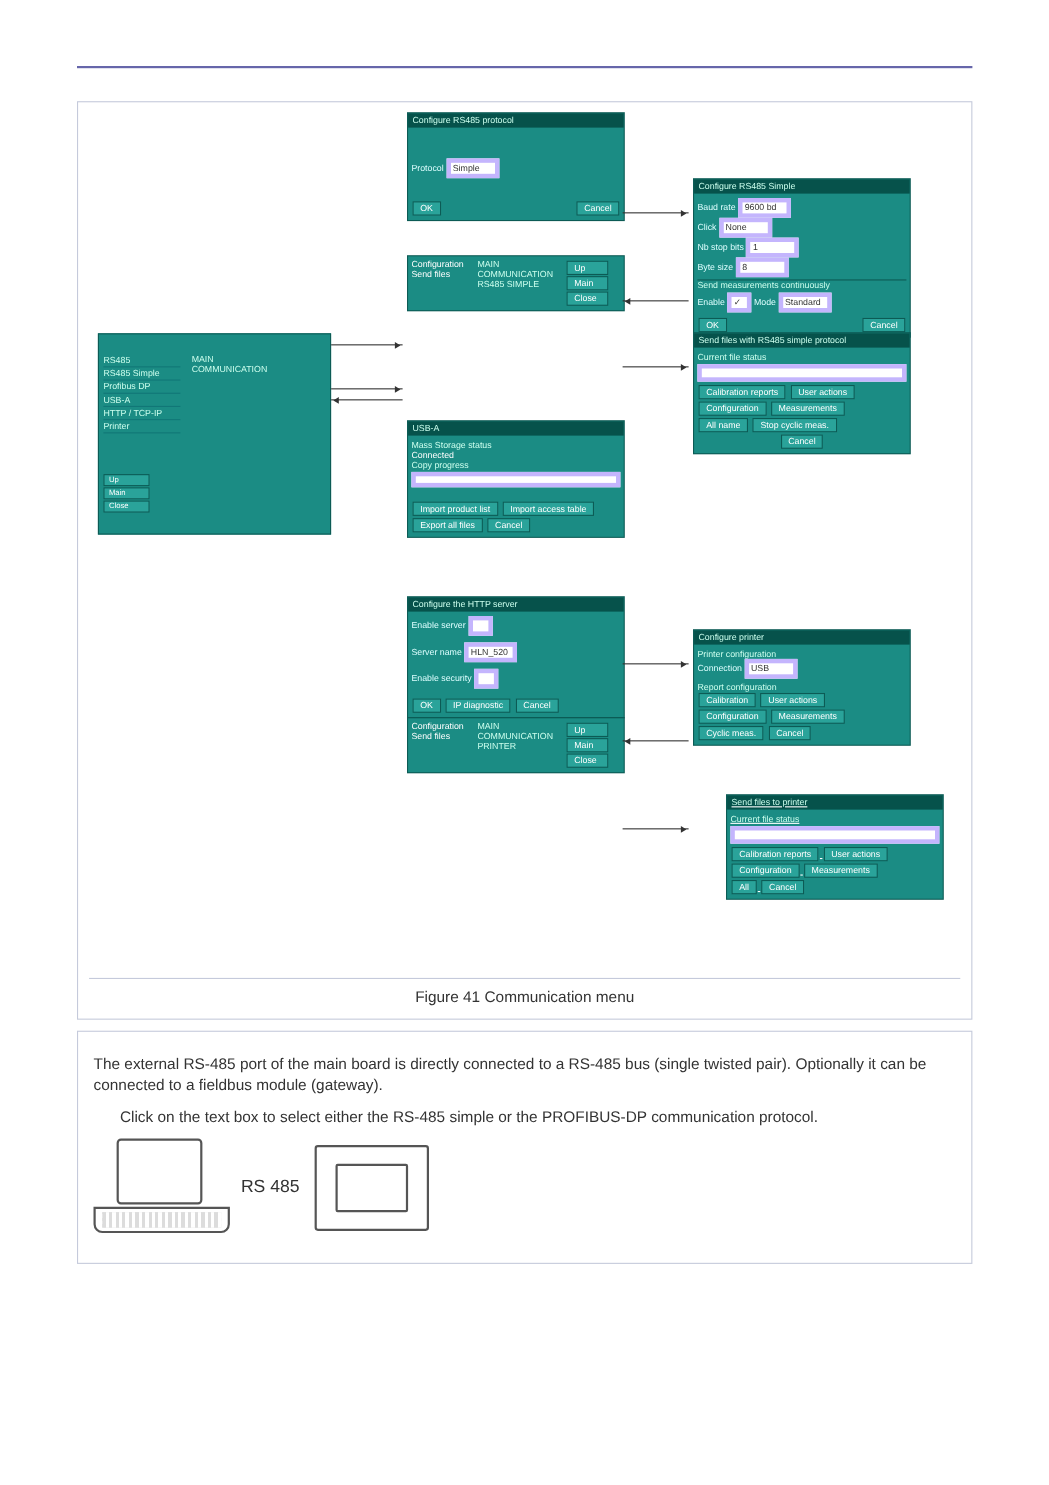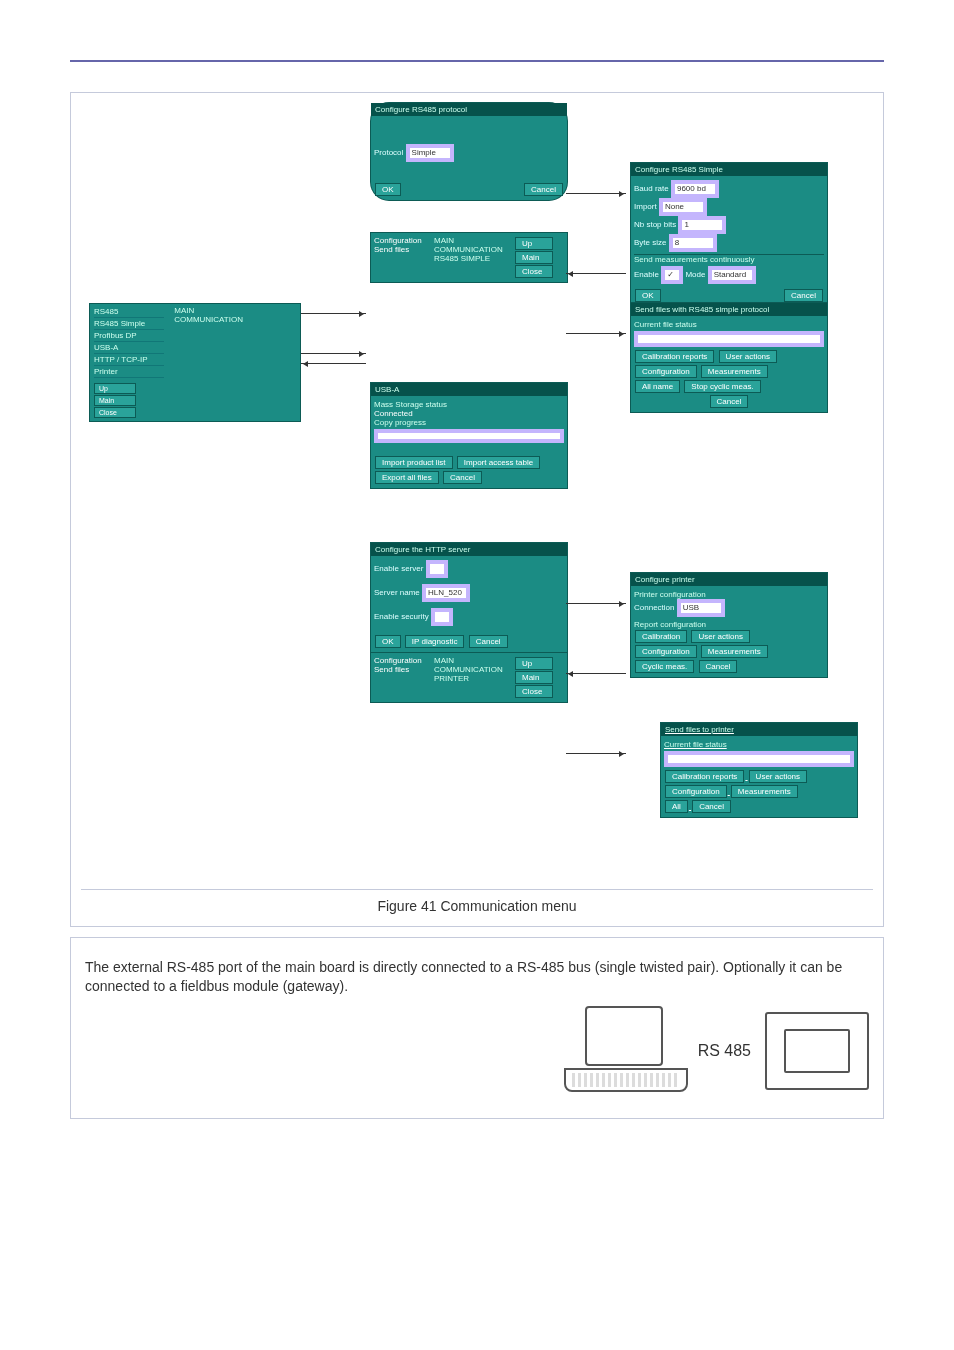--- a/index.html
+++ b/index.html
@@ -97,21 +97,21 @@
   .sidebar {
     position: absolute;
     background: #1b8c84;
     color: #cfe;
     font-size: 8px;
     border: 1px solid #0c5b55;
   }
   .sidebar .col {
     display: inline-block;
     vertical-align: top;
-    padding: 2px 4px;
+    padding: 18px 4px;
   }
   .sidebar .item { padding: 1px 0; border-bottom: 1px solid #177; }
   .sidebar .col.right .btn {
     display: block;
     background: #2aa39a;
     border: 1px solid #0c5b55;
     padding: 1px 4px;
     margin: 1px 0;
     font-size: 7px;
     color: #fff;
@@ -125,21 +125,21 @@
   }
   .desc-panel p {
     font-size: 14px;
     line-height: 1.35;
     margin: 10px 0;
   }
   .desc-panel .indent { margin-left: 24px; }
 
   
   .illus {
-    text-align: right;
+    text-align: left;
     margin-top: 8px;
   }
   .illus-inner {
     display: inline-flex;
     align-items: center;
     gap: 14px;
   }
   .laptop {
     width: 120px;
     height: 90px;
@@ -212,21 +212,21 @@
           <div>MAIN</div>
           <div>COMMUNICATION</div>
         </div>
         <div class="col right" style="width:42px;">
           <div class="btn">Up</div>
           <div class="btn">Main</div>
           <div class="btn">Close</div>
         </div>
       </div>
 
-      <div class="dlg" style="left:290px; top:0px; width:190px;border-radius:18px;">
+      <div class="dlg" style="left:290px; top:0px; width:190px;">
         <div class="title">Configure RS485 protocol</div>
         <div style="height:24px;"></div>
         <label>Protocol</label>
         <span class="field">Simple</span>
         <div style="height:20px;"></div>
         <span class="btn">OK</span>
         <span style="float:right;" class="btn">Cancel</span>
       </div>
 
       <div class="dlg" style="left:290px; top:130px; width:190px;">
@@ -240,21 +240,21 @@
             <div class="btn" style="display:block;">Up</div>
             <div class="btn" style="display:block;">Main</div>
             <div class="btn" style="display:block;">Close</div>
           </div>
         </div>
       </div>
 
       <div class="dlg" style="left:550px; top:60px; width:190px;">
         <div class="title">Configure RS485 Simple</div>
         <div><label>Baud rate</label> <span class="field">9600 bd</span></div>
-        <div><label>Import</label> <span class="field">None</span></div>
+        <div><label>Click</label> <span class="field">None</span></div>
         <div><label>Nb stop bits</label> <span class="field">1</span></div>
         <div><label>Byte size</label> <span class="field">8</span></div>
         <div style="border-top:1px solid #0c5b55; margin:2px 0; color:#cfe;">Send measurements continuously</div>
         <div><label>Enable</label> <span class="field" style="min-width:10px;">✓</span>
              <label>Mode</label> <span class="field">Standard</span></div>
         <div style="margin-top:4px;"><span class="btn">OK</span>
         <span class="btn" style="float:right;">Cancel</span></div>
       </div>
 
       <div class="dlg" style="left:550px; top:200px; width:190px;">
@@ -348,20 +348,21 @@
       <div class="arrow" style="left:485px; top:500px; width:60px;"></div>
       <div class="arrow left" style="left:485px; top:570px; width:60px;"></div>
       <div class="arrow" style="left:485px; top:650px; width:60px;"></div>
 
     </div>
     <div class="figure-caption">Figure 41  Communication menu</div>
   </div>
 
   <div class="desc-panel">
     <p>The external RS-485 port of the main board is directly connected to a RS-485 bus (single twisted pair). Optionally it can be connected to a fieldbus module (gateway).</p>
+    <p class="indent">Click on the text box to select either the RS-485 simple or the PROFIBUS-DP communication protocol.</p>
 
     <div class="illus">
       <div class="illus-inner">
         <div class="laptop">
           <div class="screen"></div>
           <div class="base">
               <div class="keys"></div>
             </div>
         </div>
         <div class="rs-label">RS 485</div>

